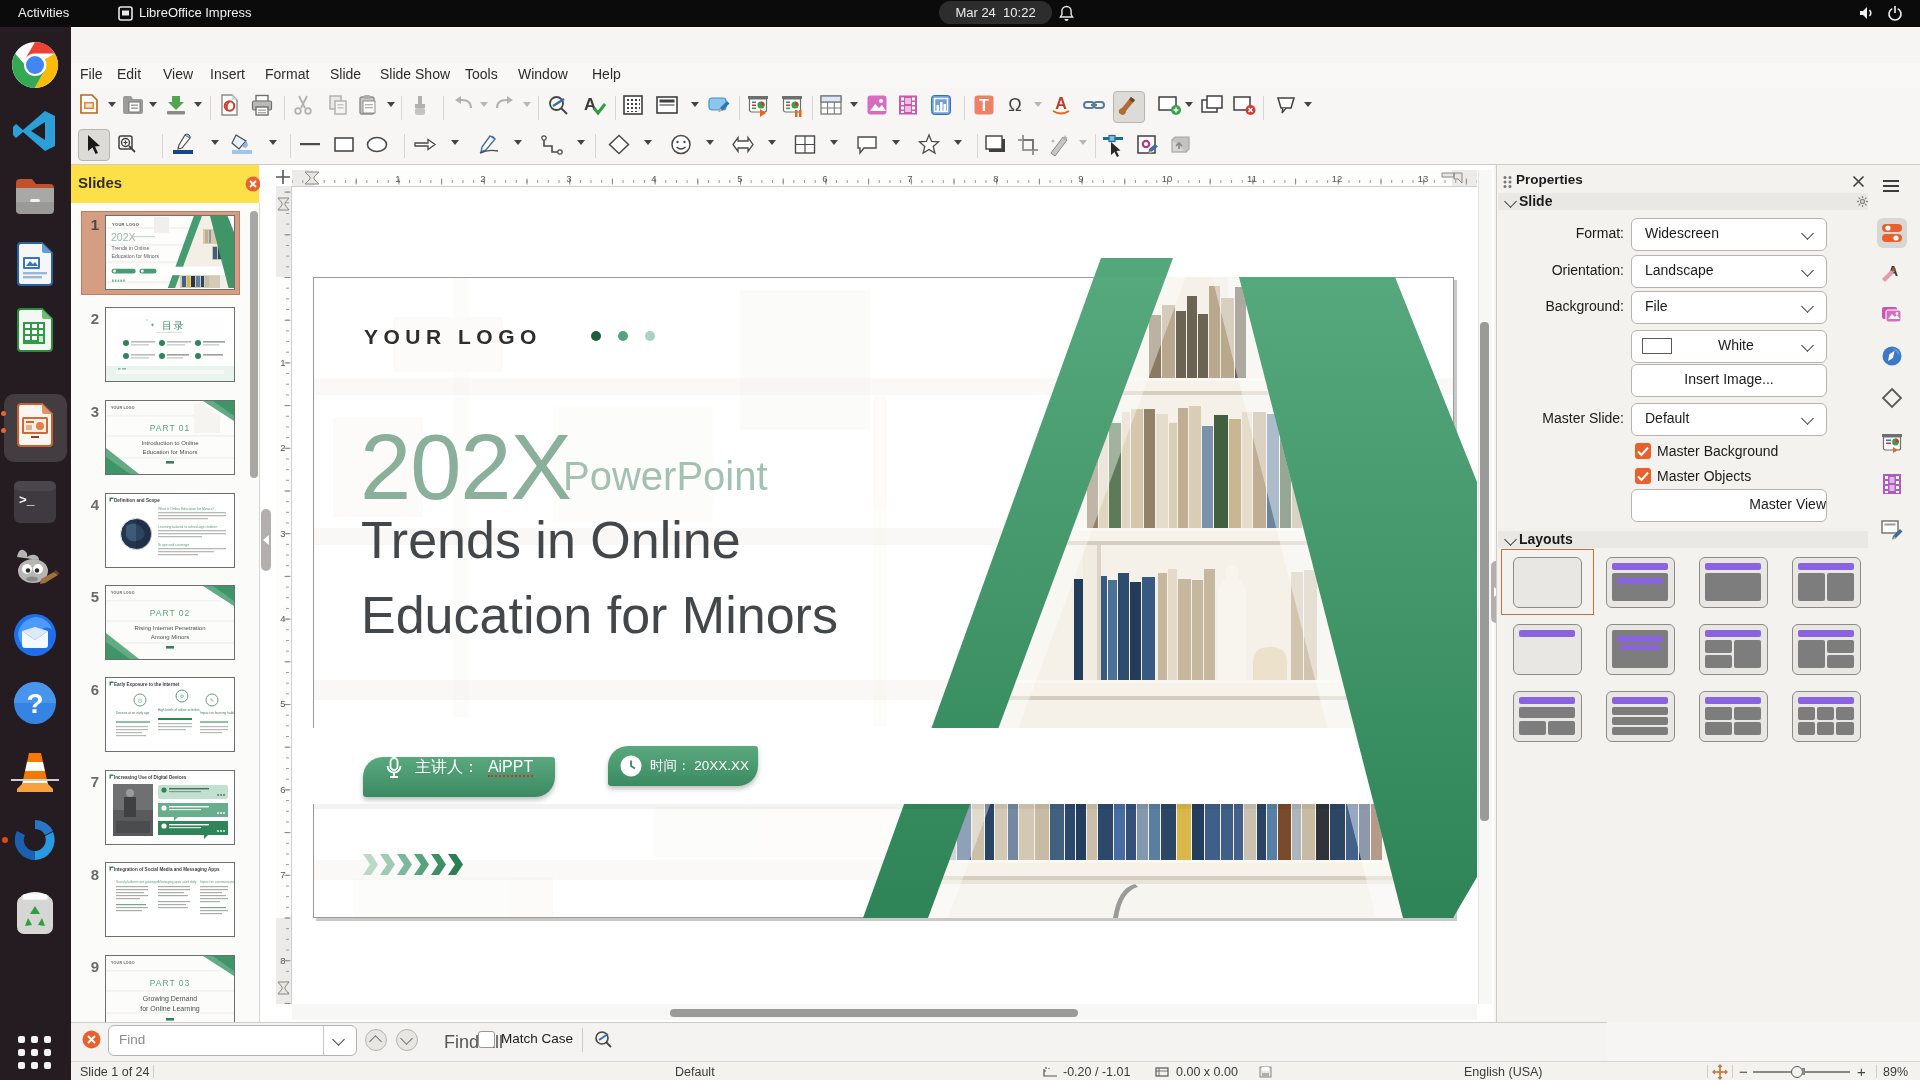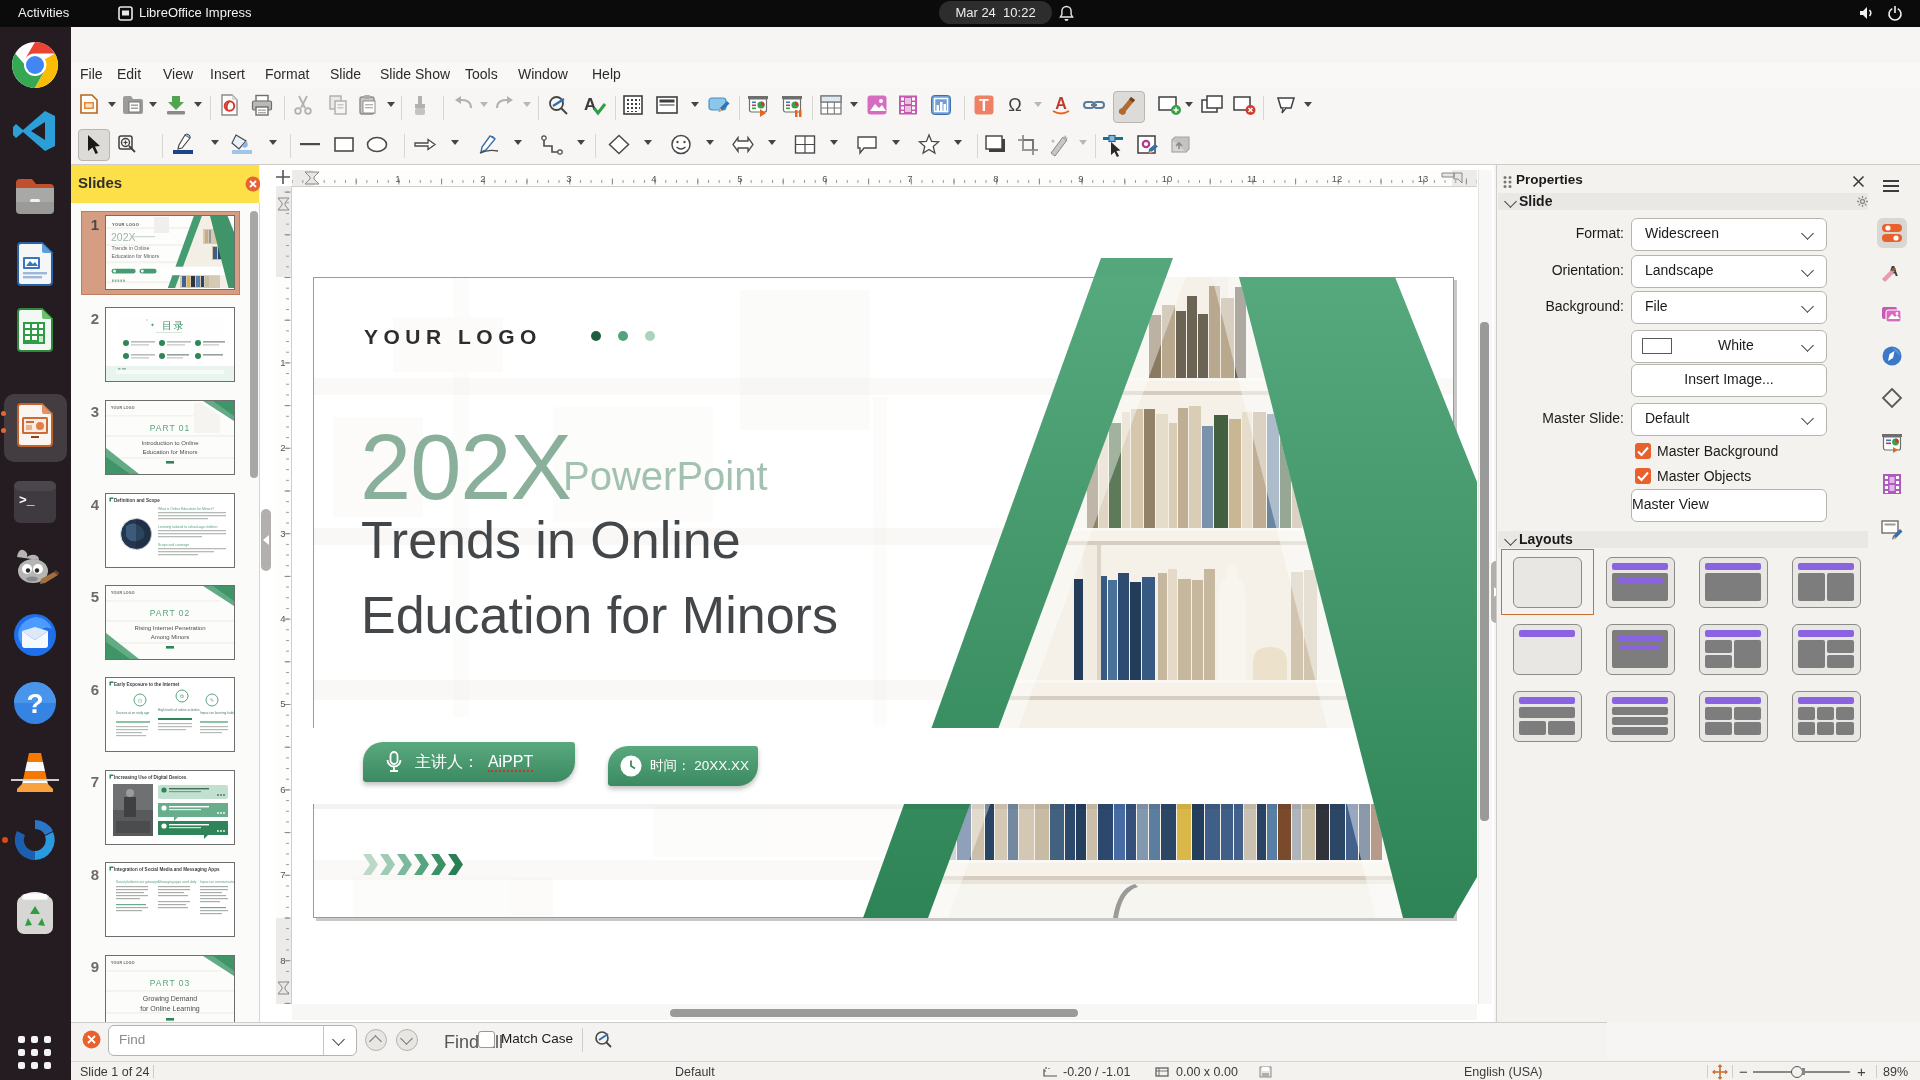--- a/index.html
+++ b/index.html
@@ -1035,21 +1035,21 @@
  <div class="abs" style="left:104px;top:160px;font-size:21px;font-weight:bold;letter-spacing:5.5px;color:#2d2d2d">YOUR LOGO</div>
  <svg class="abs" style="left:330px;top:165px" width="80" height="12">
         <circle cx="6" cy="6" r="5" fill="#1e5e40"></circle>
         <circle cx="33" cy="6" r="5" fill="#53a47d"></circle>
         <circle cx="60" cy="6" r="5" fill="#a9d3bd"></circle>
       </svg>
  <div class="abs" style="left:100px;top:250px;font-size:92px;color:#8ab09b;letter-spacing:-1px">202X</div>
  <div class="abs" style="left:303px;top:289px;font-size:40px;color:#a3c1b0">PowerPoint</div>
  <div class="abs" style="left:101px;top:345px;font-size:52px;color:#43474a">Trends in Online</div>
  <div class="abs" style="left:101px;top:420px;font-size:52px;color:#43474a">Education for Minors</div>
- <div class="abs" style="left:103px;top:577px;width:212px;height:40px;border-radius:20px 3px 20px 3px;background:linear-gradient(#5aa87e,#3c8a61);box-shadow:0 3px 5px rgba(0,0,0,0.25);display:flex;align-items:center">
+ <div class="abs" style="left:103px;top:592px;width:192px;height:40px;border-radius:20px 3px 20px 3px;background:linear-gradient(#5aa87e,#3c8a61);box-shadow:0 3px 5px rgba(0,0,0,0.25);display:flex;align-items:flex-start">
   <svg style="margin-left:22px" width="18" height="22">
           <rect x="5.5" y="1" width="7" height="12" rx="3.5" fill="none" stroke="#fff" stroke-width="1.8"></rect>
           <path d="M2.5 9 a6.5 6.5 0 0 0 13 0 M9 15.5 v4 M5 20 h8" fill="none" stroke="#fff" stroke-width="1.8"></path>
         </svg>
   <span style="color:#fff;font-size:16px;margin-left:12px;white-space:nowrap">主讲人：&nbsp; <span style="border-bottom:2px dotted #c33">AiPPT</span></span>
  </div>
  <div class="abs" style="left:348px;top:581px;width:150px;height:40px;border-radius:20px 3px 20px 3px;background:linear-gradient(#5aa87e,#3c8a61);box-shadow:0 3px 5px rgba(0,0,0,0.25);display:flex;align-items:center">
   <svg style="margin-left:12px" width="22" height="22">
           <circle cx="11" cy="11" r="10.5" fill="#fff"></circle>
           <path d="M11 5.5 V11 l4 2.5" fill="none" stroke="#3c8a61" stroke-width="1.8"></path>
@@ -1133,21 +1133,21 @@
  <div class="abs" style="left:138px;top:278px;width:16px;height:16px;background:#e8612c;border-radius:3px"></div>
  <svg class="abs" style="left:140px;top:281px" width="12" height="11">
         <path d="M1 5.5 L4.5 9 L11 1.5" fill="none" stroke="#fff" stroke-width="2"></path>
       </svg>
  <div class="abs" style="left:160px;top:278px">Master Background</div>
  <div class="abs" style="left:138px;top:303px;width:16px;height:16px;background:#e8612c;border-radius:3px"></div>
  <svg class="abs" style="left:140px;top:306px" width="12" height="11">
         <path d="M1 5.5 L4.5 9 L11 1.5" fill="none" stroke="#fff" stroke-width="2"></path>
       </svg>
  <div class="abs" style="left:160px;top:303px">Master Objects</div>
- <div class="combo" style="top:324px;text-align:left;line-height:29px">Master View</div>
+ <div class="combo" style="top:324px;text-align:right;line-height:29px">Master View</div>
  <div class="shead" style="top:366px;height:16px;padding-top:1px">
         <span class="chev" style="left:8px;top:4px;"></span>
         <span style="position:absolute;left:21px;top:0px">Layouts</span>
       </div>
  <div class="abs" style="left:4px;top:384px;width:91px;height:64px;border:1.4px solid #c87137"></div>
  <div class="lay" style="left:16px;top:392px"></div>
  <div class="lay" style="left:109px;top:392px">
         <div class="pb" style="left:5px;top:5px;width:56px;height:7px"></div>
         <div class="gb" style="left:5px;top:15px;width:56px;height:28px"></div>
         <div class="pb" style="left:10px;top:20px;width:46px;height:6px"></div>

